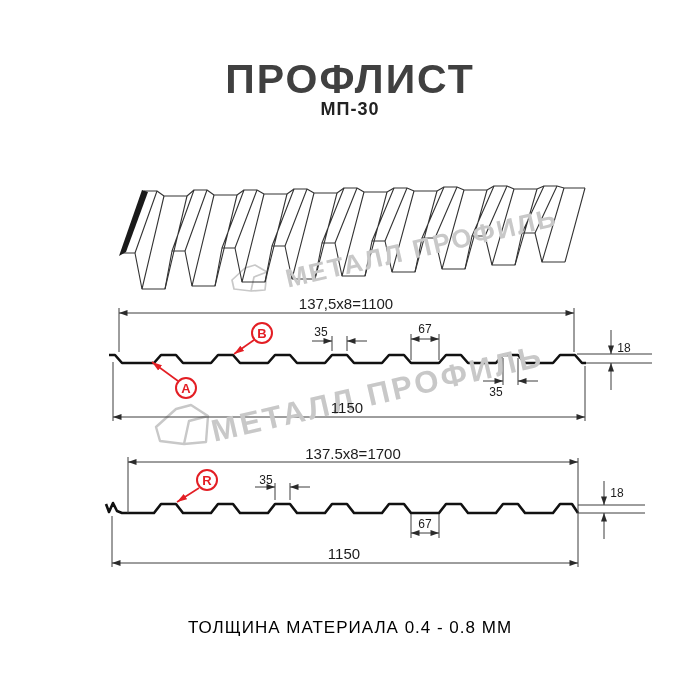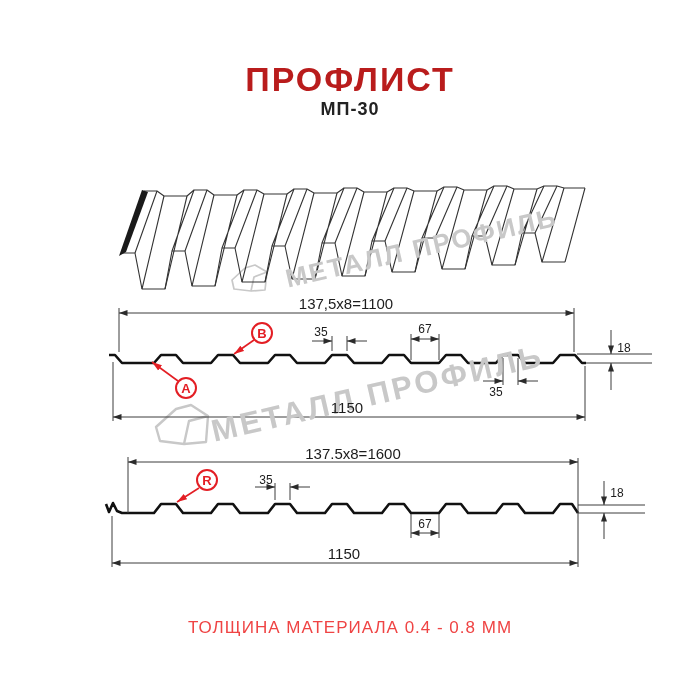--- a/index.html
+++ b/index.html
@@ -2,25 +2,25 @@
 <html><head>
 <meta charset="utf-8">
 <style>
   html,body{margin:0;padding:0;background:#fff;}
   .page{position:relative;width:700px;height:700px;background:#ffffff;overflow:hidden;
         font-family:"Liberation Sans",sans-serif;}
   .t{position:absolute;transform:translate(-50%,-50%);color:#1c1c1c;font-size:12px;
      white-space:nowrap;line-height:1;}
   .dimL{font-size:15px;}
   .title{position:absolute;left:350px;top:79px;transform:translate(-50%,-50%);
-         font-size:34px;font-weight:bold;letter-spacing:2px;color:#b91c1c;white-space:nowrap;}
+         font-size:41px;font-weight:bold;letter-spacing:2px;color:#404040;white-space:nowrap;}
   .subtitle{position:absolute;left:350px;top:109px;transform:translate(-50%,-50%);
             font-size:18px;font-weight:bold;letter-spacing:1px;color:#222;white-space:nowrap;}
   .footer{position:absolute;left:350px;top:628px;transform:translate(-50%,-50%);
-          font-size:17px;letter-spacing:1px;color:#ef4444;white-space:nowrap;}
+          font-size:17px;letter-spacing:1px;color:#000000;white-space:nowrap;}
   .wm{position:absolute;color:#c8c8c8;font-weight:bold;white-space:nowrap;
       transform-origin:left center;line-height:1;}
   .wm1{left:286px;top:266px;font-size:26px;letter-spacing:2px;transform:rotate(-13deg);}
   .wm2{left:212px;top:416px;font-size:31px;letter-spacing:3px;transform:rotate(-13deg);}
   .lab{position:absolute;box-sizing:border-box;width:22px;height:22px;border:2px solid #E31E24;
        border-radius:50%;color:#E31E24;font-size:13px;font-weight:bold;
        display:flex;align-items:center;justify-content:center;line-height:1;}
   svg{position:absolute;left:0;top:0;}
 </style>
 </head>
@@ -122,21 +122,21 @@
 
 <div class="t dimL" style="left:346px;top:303px;">137,5x8=1100</div>
 <div class="t" style="left:321px;top:332px;">35</div>
 <div class="t" style="left:425px;top:329px;">67</div>
 <div class="t" style="left:624px;top:348px;">18</div>
 <div class="t" style="left:496px;top:392px;">35</div>
 <div class="t dimL" style="left:347px;top:407px;">1150</div>
 <div class="lab" style="left:175px;top:377px;">A</div>
 <div class="lab" style="left:251px;top:322px;">B</div>
 
-<div class="t dimL" style="left:353px;top:453px;">137.5x8=1600</div>
+<div class="t dimL" style="left:353px;top:453px;">137.5x8=1700</div>
 <div class="t" style="left:266px;top:480px;">35</div>
 <div class="t" style="left:425px;top:524px;">67</div>
 <div class="t" style="left:617px;top:493px;">18</div>
 <div class="t dimL" style="left:344px;top:553px;">1150</div>
 <div class="lab" style="left:196px;top:469px;">R</div>
 
 <div class="footer">ТОЛЩИНА МАТЕРИАЛА 0.4 - 0.8 ММ</div>
 
 </div>
 

